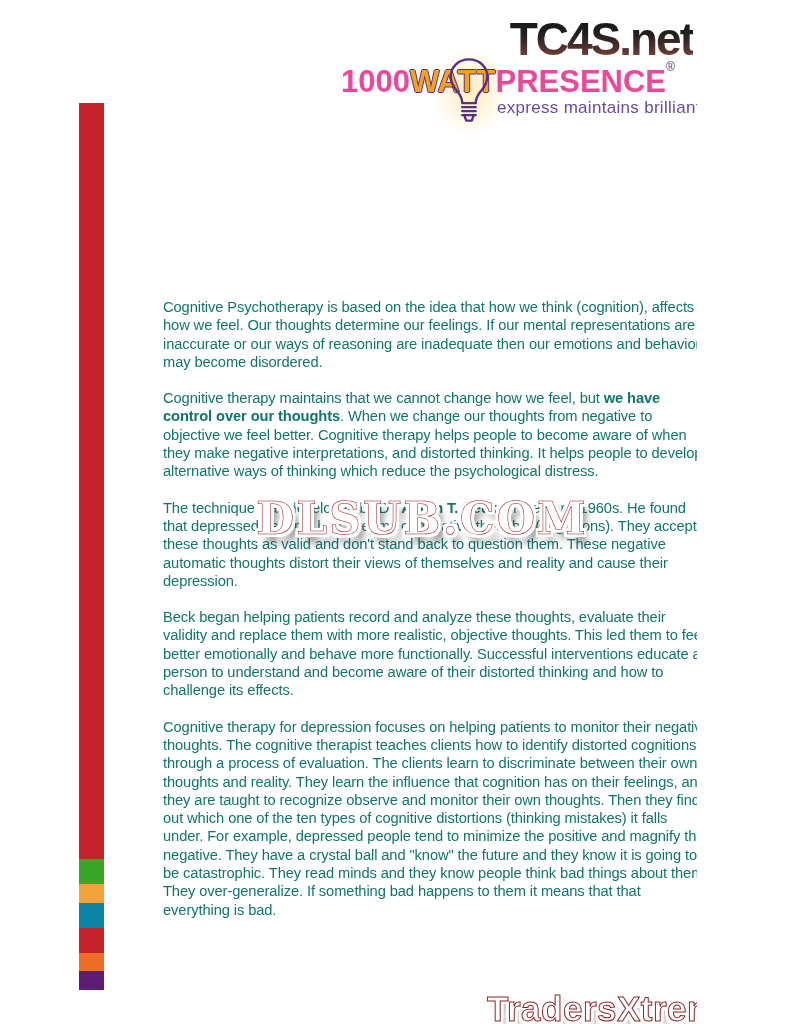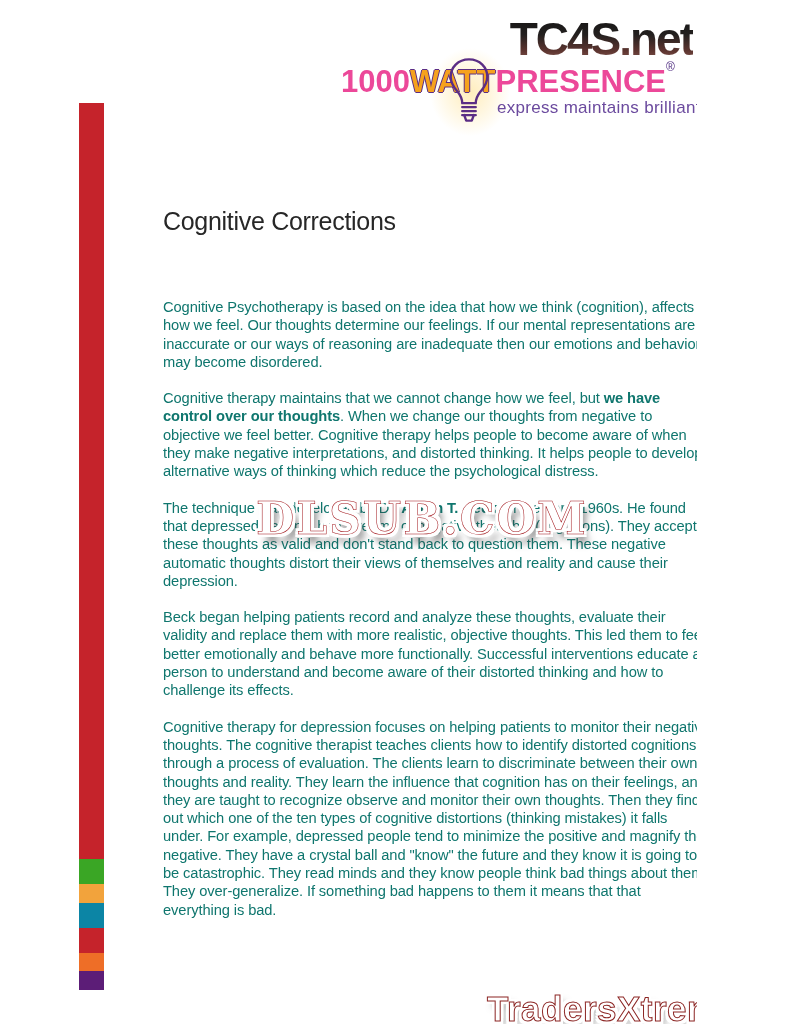--- a/index.html
+++ b/index.html
@@ -112,21 +112,20 @@
   <div class="sidebar-bar" style="background: rgb(197, 35, 43);"></div>
   <div class="sidebar-strip">
       <div style="background: rgb(58, 166, 37); height: 25px;"></div>
       <div style="background: rgb(242, 163, 60); height: 19px;"></div>
       <div style="background: rgb(12, 133, 165); height: 25px;"></div>
       <div style="background: rgb(197, 35, 43); height: 25px;"></div>
       <div style="background: rgb(238, 110, 39); height: 18px;"></div>
       <div style="background: rgb(92, 29, 119); height: 19px;"></div>
     </div>
 
-  <h1 class="title">Cognitive Corrections</h1>
   <div class="content">
       <p><span>Cognitive Psychotherapy is based on the idea that how we think (cognition), affects how we feel. Our thoughts determine our feelings. If our mental representations are inaccurate or our ways of reasoning are inadequate then our emotions and behavior may become disordered.</span></p>
       <p><span>Cognitive therapy maintains that we cannot change how we feel, but </span><strong>we have control over our thoughts</strong><span>.  When we change our thoughts from negative to objective we feel better. Cognitive therapy helps people to become aware of when they make negative interpretations, and distorted thinking.  It helps people to develop alternative ways of thinking which reduce the psychological distress.</span></p>
       <p><span>The technique was developed by Dr. </span><strong>Aaron T. Beck,</strong><span> in the early 1960s. He found that depressed patients had streams of negative thoughts (cognitions). They accept these thoughts as valid and don't stand back to question them. These negative automatic thoughts distort their views of themselves and reality and cause their depression.</span></p>
       <p><span>Beck began helping patients record and analyze these thoughts, evaluate their validity and replace them with more realistic, objective thoughts. This led them to feel better emotionally and behave more functionally. Successful interventions educate a person to understand and become aware of their distorted thinking and how to challenge its effects.</span></p>
       <p><span>Cognitive therapy for depression focuses on helping patients to monitor their negative thoughts. The cognitive therapist teaches clients how to identify distorted cognitions through a process of evaluation. The clients learn to discriminate between their own thoughts and reality. They learn the influence that cognition has on their feelings, and they are taught to recognize observe and monitor their own thoughts. Then they find out which one of the ten types of cognitive distortions (thinking mistakes) it falls under. For example, depressed people tend to minimize the positive and magnify the negative. They have a crystal ball and "know" the future and they know it is going to be catastrophic. They read minds and they know people think bad things about them. They over-generalize. If something bad happens to them it means that that everything is bad.</span></p>
     </div>
 
   <div class="watermark">DLSUB.COM</div>
 

